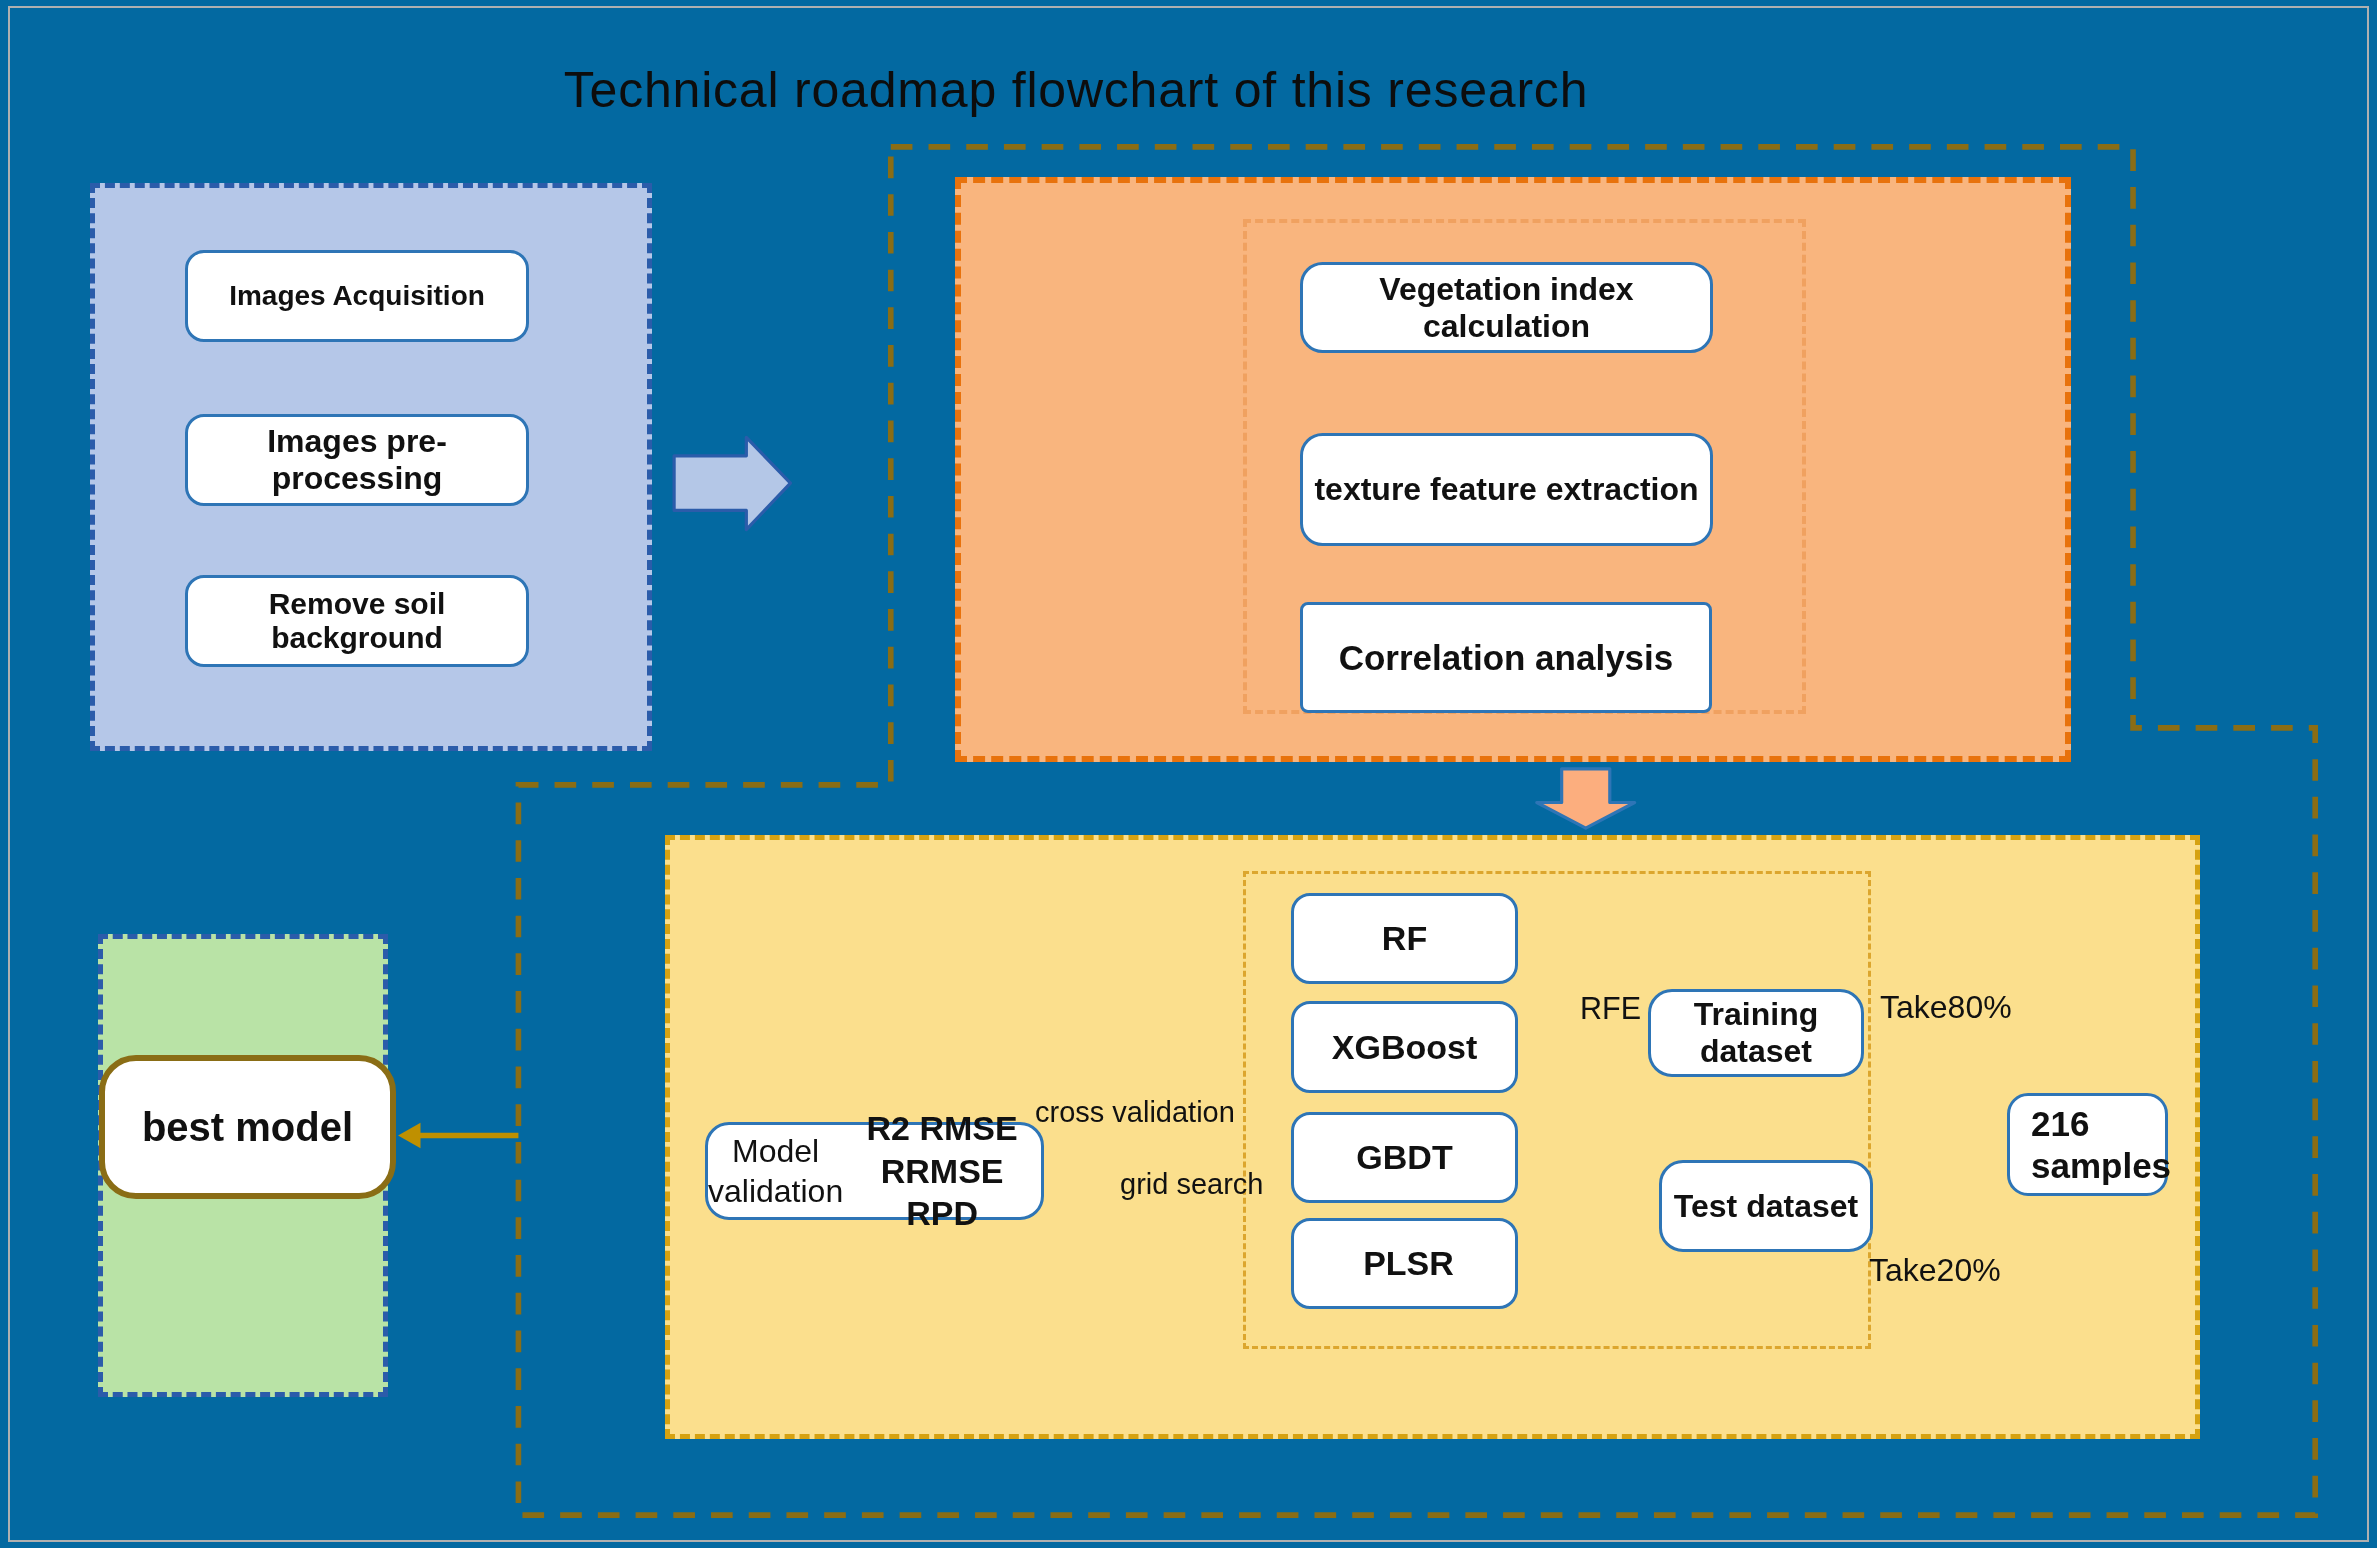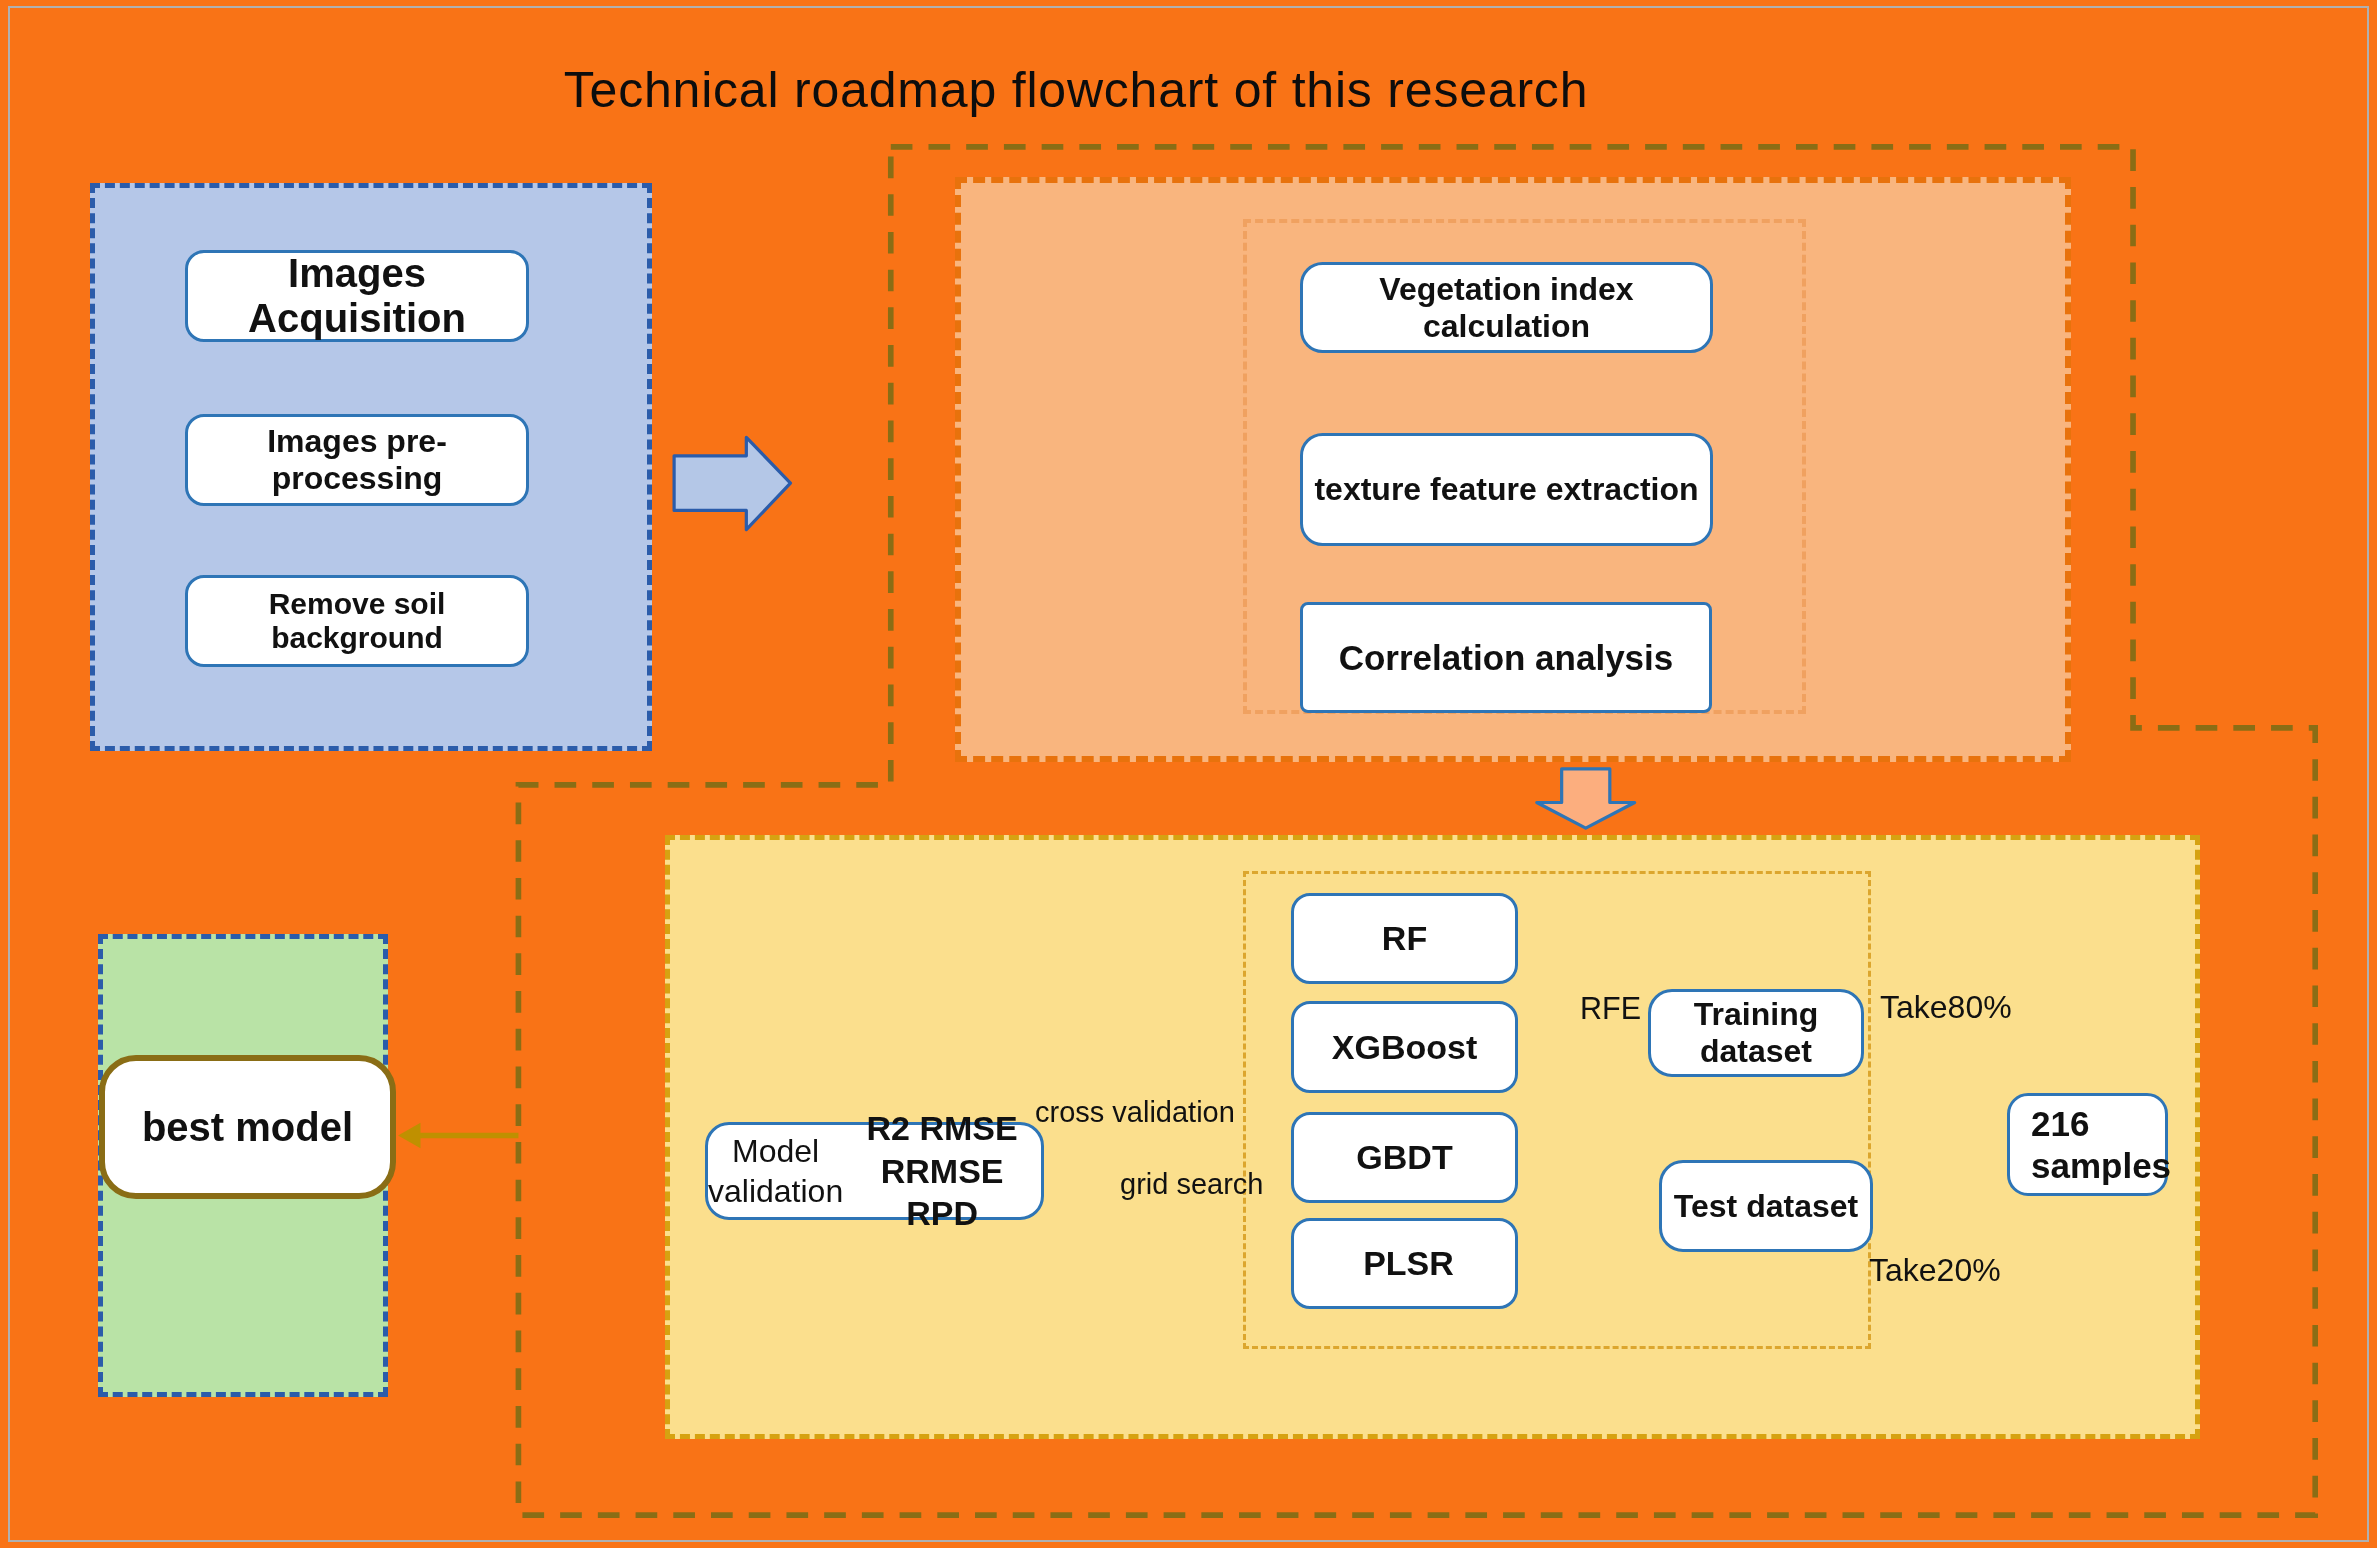--- a/index.html
+++ b/index.html
@@ -1,30 +1,30 @@
 <!DOCTYPE html>
 <html style="font-size:13px"><head>
 <meta charset="utf-8">
 <style>
   html,body{margin:0;padding:0;background:#fff;font-family:"Liberation Sans",sans-serif;}
-  #stage{position:relative;width:2377px;height:1548px;background:#f97316;overflow:hidden;}
+  #stage{position:relative;width:2377px;height:1548px;background:#0369a1;overflow:hidden;}
   #frame{position:absolute;left:8px;top:6.4px;right:8px;bottom:6.4px;border:2.4px solid #b0b0b0;}
   #title{position:absolute;left:474px;top:61px;width:1204px;text-align:center;
          font-size:50px;color:#0d0d0d;letter-spacing:0.8px;}
   .panel{position:absolute;box-sizing:border-box;}
   #p-blue{left:90px;top:183px;width:562px;height:568px;background:#b5c7e8;border:5.6px dashed #2b5caa;}
   #p-orange{left:955px;top:177px;width:1116px;height:585px;background:#f9b57e;border:6.4px dashed #e8720c;}
   #p-orange-inner{left:1243px;top:219px;width:563px;height:495px;border:4px dashed #f0a160;background:transparent;}
   #p-yellow{left:665px;top:835px;width:1535px;height:604px;background:#fbdf8d;border:5.6px dashed #d6a211;}
   #p-yellow-inner{left:1243px;top:871px;width:628px;height:478px;border:3.2px dashed #dca62e;background:transparent;}
   #p-green{left:98px;top:934px;width:290px;height:463px;background:#b9e3a6;border:5.6px dashed #2b5caa;}
   .node{position:absolute;box-sizing:border-box;background:#ffffff;border:3.2px solid #2e75b6;
         border-radius:19px;display:flex;align-items:center;justify-content:center;
         text-align:center;font-weight:bold;color:#111;}
-  #n-acq{left:185px;top:250px;width:344px;height:92px;font-size:40px;}
+  #n-acq{left:185px;top:250px;width:344px;height:92px;font-size:28px;}
   #n-pre{left:185px;top:414px;width:344px;height:92px;font-size:32px;}
   #n-soil{left:185px;top:575px;width:344px;height:92px;font-size:30px;}
   #n-veg{left:1300px;top:262px;width:413px;height:91px;font-size:32px;border-radius:22.5px;}
   #n-tex{left:1300px;top:433px;width:413px;height:113px;font-size:32px;border-radius:22.5px;}
   #n-cor{left:1300px;top:602px;width:412px;height:111px;font-size:35px;border-radius:8px;}
   #n-rf{left:1291px;top:893px;width:227px;height:91px;font-size:34px;}
   #n-xgb{left:1291px;top:1001px;width:227px;height:92px;font-size:34px;}
   #n-gbdt{left:1291px;top:1112px;width:227px;height:91px;font-size:34px;}
   #n-plsr{left:1291px;top:1218px;width:227px;height:91px;font-size:34px;padding-left:8px;}
   #n-train{left:1648px;top:989px;width:216px;height:88px;font-size:32px;border-radius:24px;}

